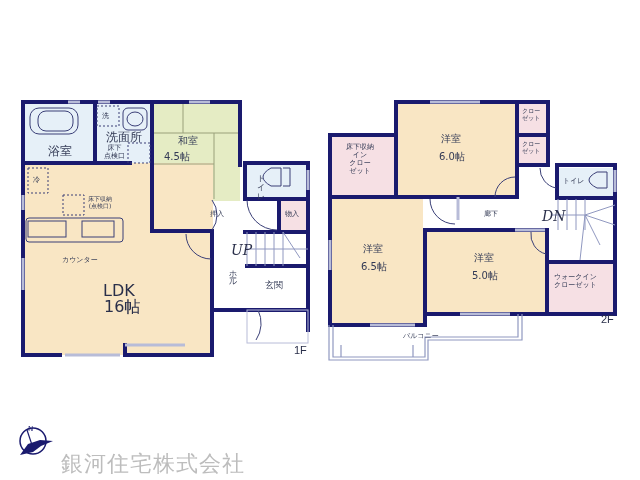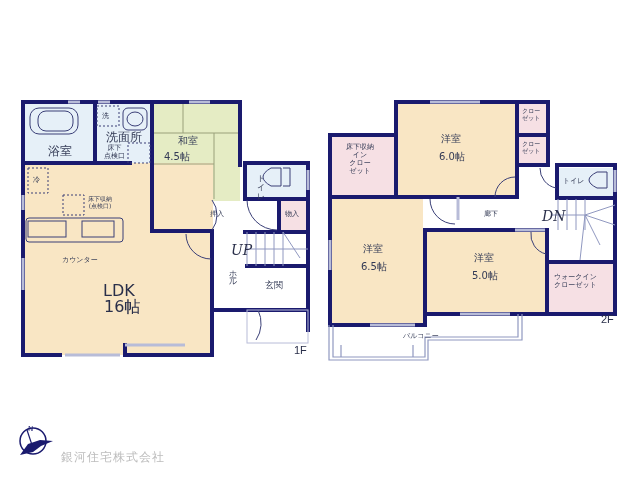--- a/index.html
+++ b/index.html
@@ -6,21 +6,21 @@
   body { width:640px; height:480px; position:relative; overflow:hidden; font-family:"DejaVu Sans", sans-serif; }
   .plan { position:absolute; left:0; top:0; width:640px; height:480px; }
   .lbl { position:absolute; color:#333a55; text-align:center; white-space:nowrap; line-height:1.15; }
   .lbl.room { font-size:10px; }
   .lbl.small { font-size:12px; }
   .lbl.tiny { font-size:7px; }
   .lbl.big { font-size:16px; color:#2a2f4a; }
   .vert { writing-mode:vertical-rl; font-size:8px; }
   .floor-tag { position:absolute; font-size:11px; color:#2a2f4a; font-family:"Liberation Sans", sans-serif; }
   .ital { font-family:"DejaVu Serif", serif; font-style:italic; font-size:14px; color:#2a2f4a; position:absolute; }
-  .company { position:absolute; left:61px; top:449px; font-size:12px; color:#bdbdbd; letter-spacing:1px; }
+  .company { position:absolute; left:61px; top:449px; font-size:22px; color:#bdbdbd; letter-spacing:1px; }
 </style>
 </head>
 <body>
 
 <svg class="plan" viewBox="0 0 640 480" width="640" height="480">
 
   <g>
 
     <rect x="23" y="102" width="72" height="61" fill="#e6f0f8"></rect>
     <rect x="95" y="102" width="57" height="61" fill="#e6f0f8"></rect>

